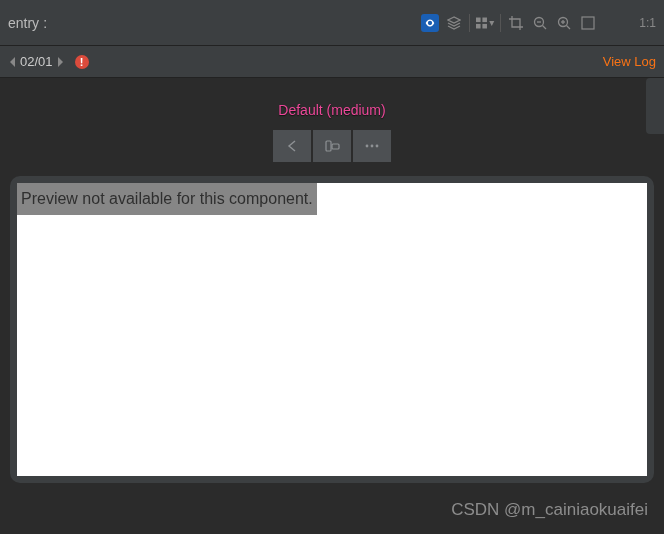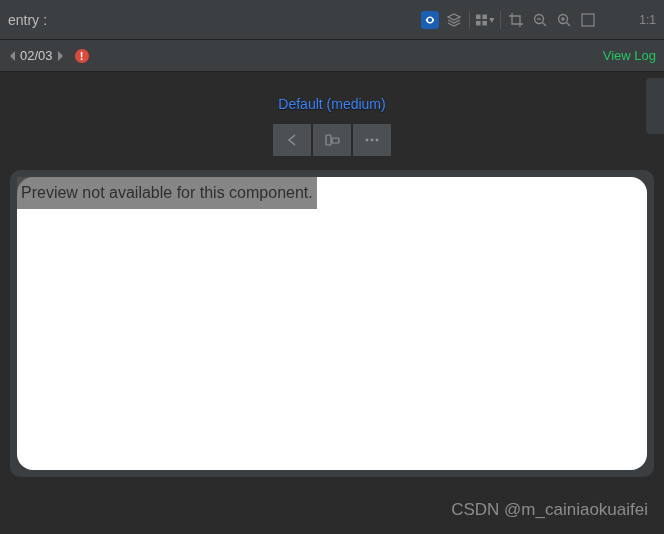--- a/index.html
+++ b/index.html
@@ -7,21 +7,21 @@
       width: 664px;
       height: 534px;
       background: #2b2b2b;
       font-family: -apple-system, "Segoe UI", sans-serif;
       color: #aaa;
       position: relative;
       overflow: hidden;
       font-size: 14px;
     }
     .top-toolbar {
-      height: 40px;
+      height: 46px;
       background: #3c3f41;
       display: flex;
       align-items: center;
       padding: 0 8px;
       border-bottom: 1px solid #222;
     }
     .breadcrumb {
       flex: 1;
       color: #bbb;
       font-size: 14px;
@@ -83,31 +83,31 @@
       color: #fff;
       display: flex;
       align-items: center;
       justify-content: center;
       font-size: 11px;
       font-weight: bold;
       margin: 0 6px 0 10px;
     }
     .error-text { color: #cfcfcf; }
     .view-log {
-      color: #22c55e;
+      color: #f97316;
       margin-left: auto;
       cursor: pointer;
     }
     .preview-area {
       background: #2b2b2b;
       padding-top: 24px;
     }
     .preview-title {
       text-align: center;
-      color: #3b82f6;
+      color: #ec4899;
       font-size: 14px;
       text-shadow: 0 1px 1px rgba(0,0,0,0.6);
     }
     .preview-controls {
       display: flex;
       justify-content: center;
       gap: 2px;
       margin-top: 12px;
     }
     .pc-btn {
@@ -122,21 +122,21 @@
     }
     .preview-frame {
       margin: 14px 10px 0 10px;
       background: #3c3f41;
       border-radius: 10px;
       padding: 7px;
       height: 307px;
     }
     .preview-canvas {
       background: #fff;
-      border-radius: 16px;
+      border-radius: 0;
       height: 100%;
       position: relative;
     }
     .unavailable {
       position: absolute;
       top: 0; left: 0;
       background: rgba(83,83,83,0.7);
       color: #2f2f2f;
       font-size: 16px;
       padding: 7px 4px;
@@ -218,21 +218,21 @@
     <div class="ticon" style="width:auto;font-size:12px;margin-left:36px;">1:1</div>
   </div>
 </div>
 
 <div class="error-bar">
   <div class="nav-arrow">
     <svg width="8" height="10" viewBox="0 0 8 10">
         <path d="M6 0L1 5l5 5z" fill="#888"></path>
       </svg>
   </div>
-  <span class="page-indicator">02/03</span>
+  <span class="page-indicator">02/01</span>
   <div class="nav-arrow">
     <svg width="8" height="10" viewBox="0 0 8 10">
         <path d="M2 0l5 5-5 5z" fill="#888"></path>
       </svg>
   </div>
   <div class="error-icon">!</div>
   <span class="view-log">View Log</span>
 </div>
 
 <div class="preview-area">

